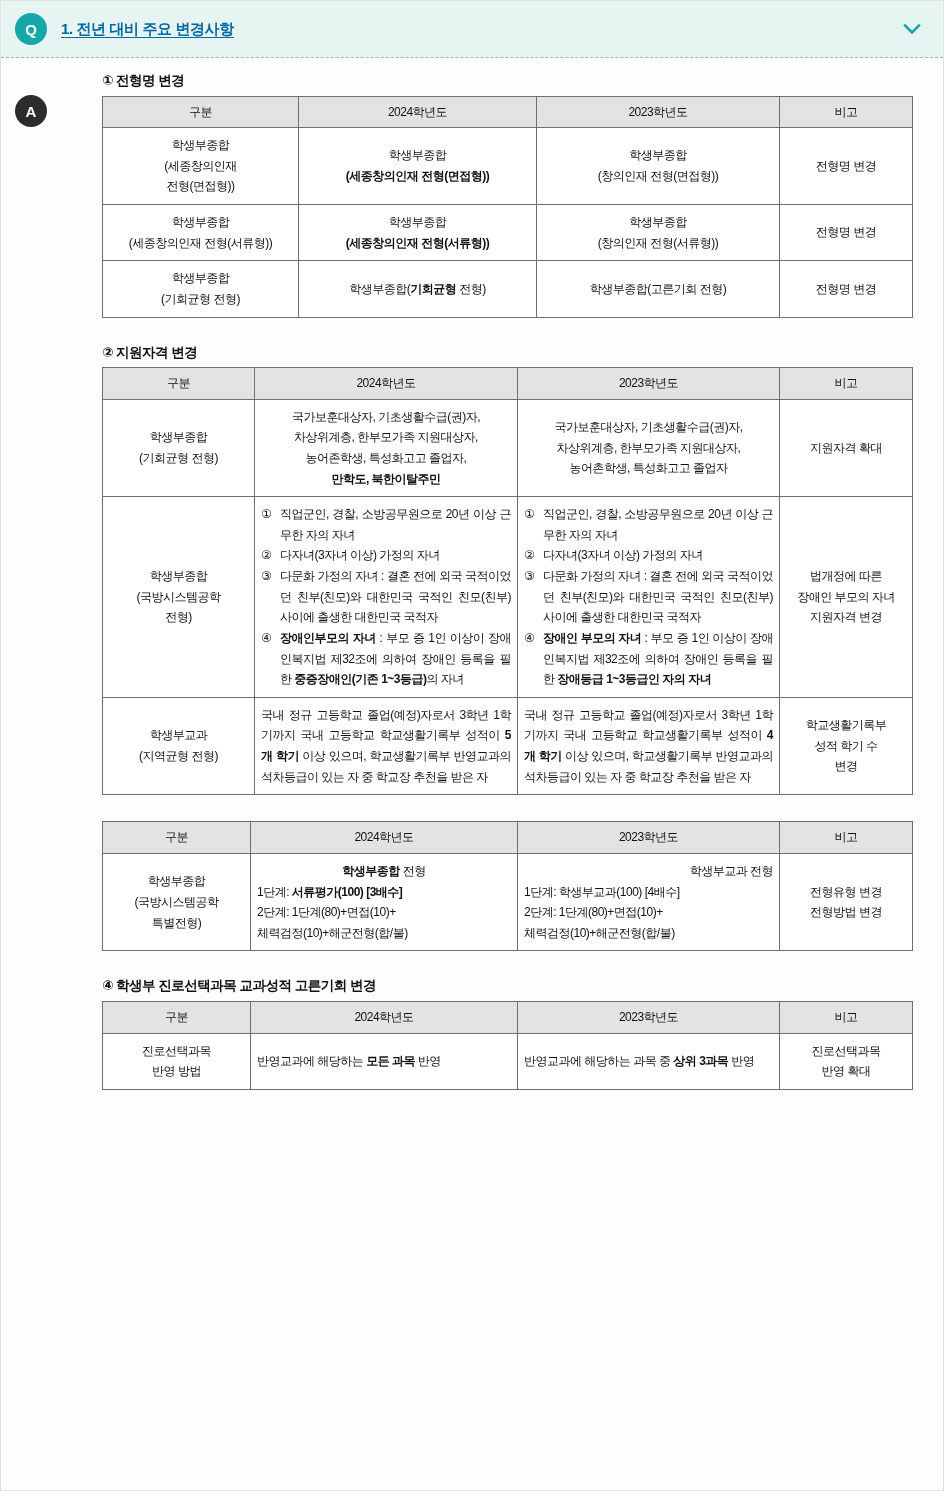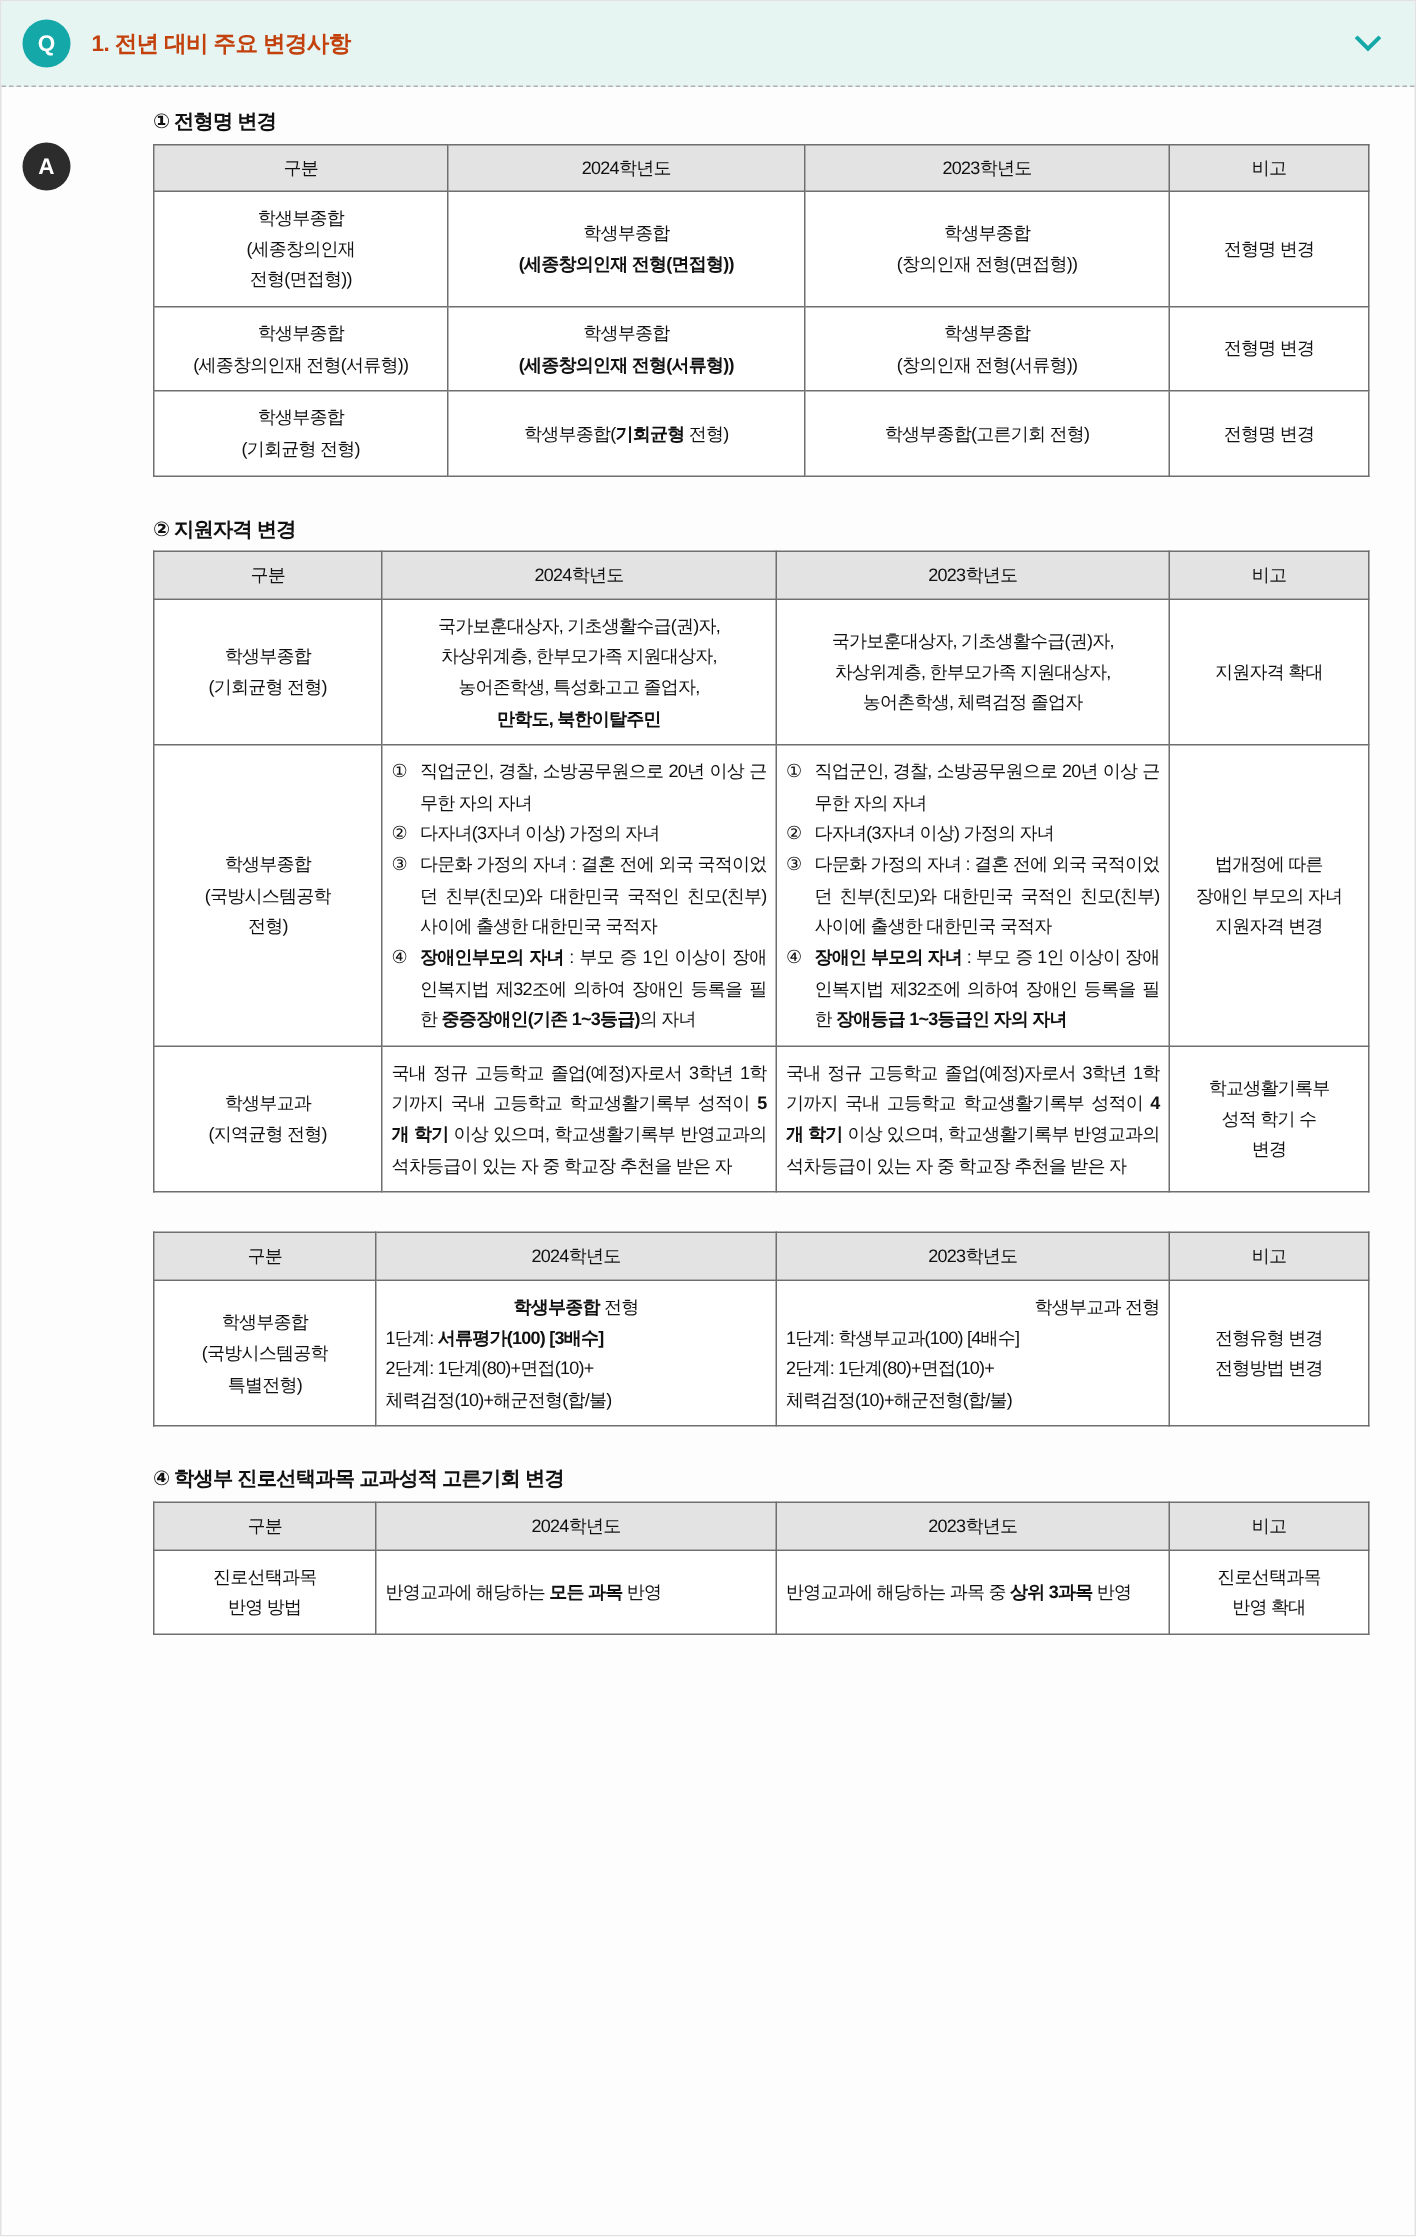--- a/index.html
+++ b/index.html
@@ -48,21 +48,22 @@
   .badge-a {
     background: #2c2c2c;
     position: absolute;
     left: 14px;
     top: 94px;
   }
   .qa-title {
     margin-left: 14px;
     font-size: 15px;
     font-weight: bold;
-    color: #c2410c;
+    color: #0369a1;
+    text-decoration: underline;
     text-underline-offset: 3px;
     letter-spacing: -0.4px;
     flex: 1 1 auto;
   }
   .chevron {
     width: 26px;
     height: 26px;
     flex: 0 0 auto;
     display: flex;
     align-items: center;
@@ -274,21 +275,21 @@
             </td>
             <td class="c top">
               <div>국가보훈대상자, 기초생활수급(권)자,</div>
               <div>차상위계층, 한부모가족 지원대상자,</div>
               <div>농어존학생, 특성화고고 졸업자,</div>
               <div class="b">만학도, 북한이탈주민</div>
             </td>
             <td class="c top">
               <div>국가보훈대상자, 기초생활수급(권)자,</div>
               <div>차상위계층, 한부모가족 지원대상자,</div>
-              <div>농어촌학생, 체력검정 졸업자</div>
+              <div>농어촌학생, 특성화고고 졸업자</div>
             </td>
             <td class="c top">지원자격 확대</td>
           </tr>
 
           <tr>
             <td class="c top">
               <div>학생부종합</div>
               <div>(국방시스템공학</div>
               <div>전형)</div>
             </td>

